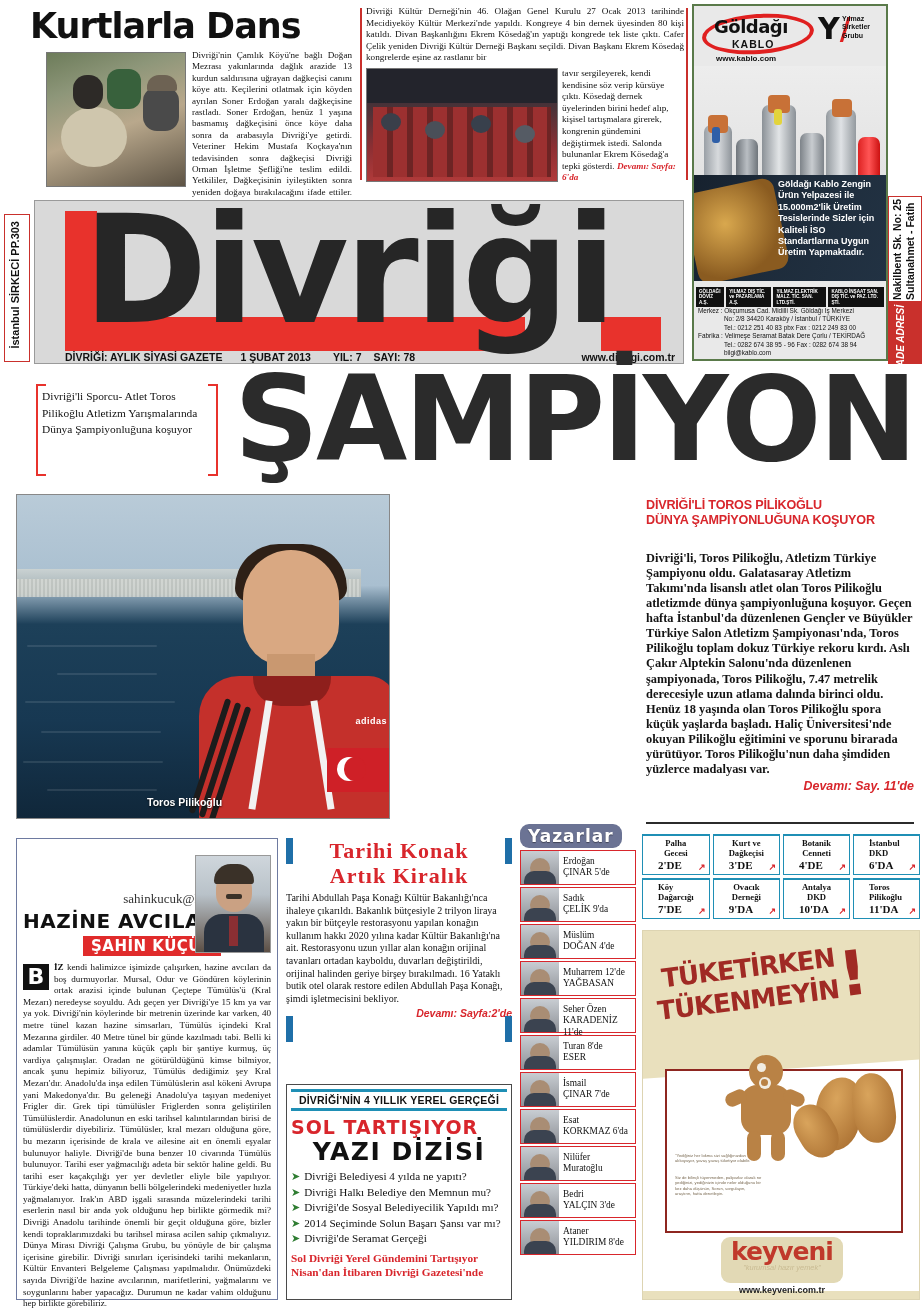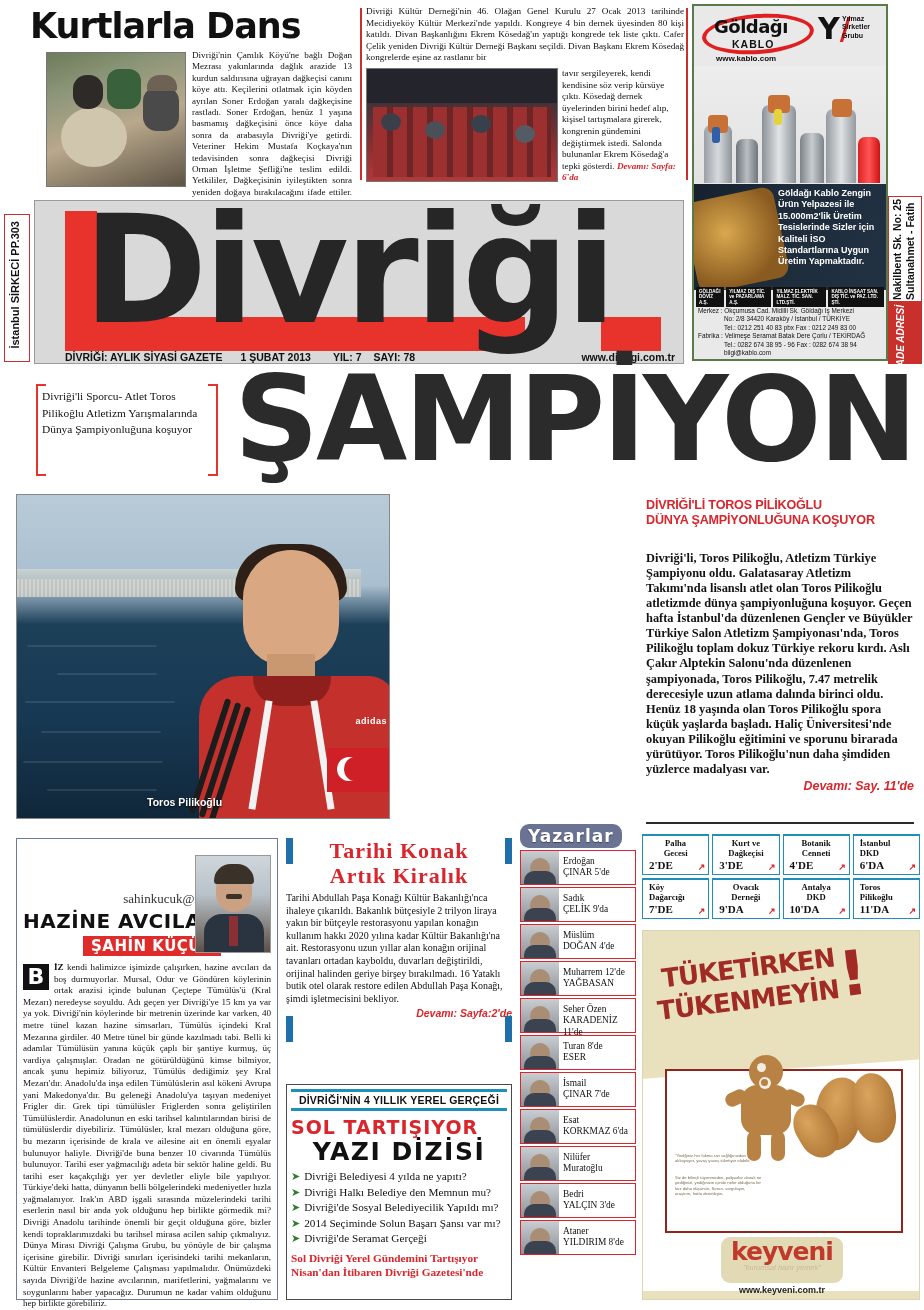--- a/index.html
+++ b/index.html
@@ -44,21 +44,21 @@
   #gold-kablo{position:absolute;left:30px;top:26px;font-size:10.5px;font-weight:bold;letter-spacing:1px;color:#111;}
   #gold-url{position:absolute;left:22px;top:48px;font-size:8px;color:#111;font-weight:bold;}
   #ylmz{position:absolute;left:124px;top:8px;width:64px;height:38px;}
   #ylmz-y{position:absolute;left:0;top:0;font-size:30px;font-weight:bold;color:#111;line-height:30px;
           font-family:"DejaVu Sans",sans-serif;}
   #ylmz-y span{color:#e02020;}
   #ylmz-txt{position:absolute;left:24px;top:1px;font-size:7px;font-weight:bold;line-height:8.4px;color:#111;}
   #cables{position:absolute;left:0;top:60px;width:192px;height:117px;
           background:linear-gradient(180deg,#ededed 0%,#e2e2e2 100%);overflow:hidden;}
   .cable{position:absolute;bottom:0;border-radius:7px 7px 0 0;}
-  #gold-dark{position:absolute;left:0;top:178px;width:192px;height:106px;
+  #gold-dark{position:absolute;left:0;top:169px;width:192px;height:106px;
              background:linear-gradient(110deg,#16212e 0%,#1d2b3a 40%,#223243 100%);overflow:hidden;}
   #gold-dark-txt{position:absolute;left:84px;top:4px;width:106px;font-size:9px;font-weight:bold;color:#fff;
                  line-height:11.4px;}
   #gold-rope{position:absolute;left:-4px;top:10px;width:92px;height:92px;
              background:radial-gradient(ellipse at 40% 40%,#d9a84e,#8a5b20 70%);border-radius:12px;transform:rotate(-12deg);}
   #gold-addr{position:absolute;left:0;top:299px;width:192px;font-size:6.4px;line-height:8.4px;color:#111;padding:2px 4px;
              box-sizing:border-box;}
   #gold-strip{position:absolute;left:2px;top:284px;width:188px;height:14px;display:flex;align-items:center;font-size:4.6px;
               font-weight:bold;color:#111;gap:2px;}
   .gold-chip{background:#111;color:#fff;padding:2px 3px;line-height:5.4px;}
@@ -179,21 +179,21 @@
           background:#fff;}
   .yz-av{width:38px;background:linear-gradient(180deg,#c8cdd2,#8f9298);flex:0 0 38px;position:relative;overflow:hidden;}
   .yz-av i{position:absolute;left:9px;top:7px;width:20px;height:20px;border-radius:50%;background:#a98d74;}
   .yz-av u{position:absolute;left:3px;bottom:0;width:32px;height:13px;border-radius:10px 10px 0 0;background:#3b4350;}
   .yz-name{flex:1;font-size:9.4px;line-height:11.4px;padding:5px 2px 0 4px;color:#111;font-weight:normal;
            font-family:"Liberation Serif",serif;}
 
   
   #idx-grid{left:642px;top:834px;width:278px;height:86px;display:grid;grid-template-columns:repeat(4,1fr);
             grid-auto-rows:41px;gap:3px;}
-  .idx{border:1px solid #1f8fb5;border-top:2px solid #1f8fb5;box-sizing:border-box;padding:2px 6px;background:#fff;
+  .idx{border:1px solid #1f8fb5;border-top:2px solid #1f8fb5;box-sizing:border-box;padding:2px 15px;background:#fff;
        position:relative;}
   .idx .t{font-size:8.6px;font-weight:bold;line-height:10px;text-align:center;color:#111;
           font-family:"Liberation Serif",serif;}
   .idx .p{font-size:11px;font-weight:bold;color:#111;margin-top:1px;font-family:"Liberation Serif",serif;}
   .idx .a{position:absolute;right:3px;bottom:2px;color:#d8262c;font-size:9px;font-weight:bold;}
 
   #ad-keyveni{left:642px;top:930px;width:278px;height:370px;background:#e9e0bd;border:1px solid #ddd4b2;overflow:hidden;}
   #kv-white{position:absolute;left:0;top:124px;width:278px;height:236px;background:#fff;}
   #kv-slant{position:absolute;left:-10px;top:96px;width:300px;height:42px;background:#e9e0bd;transform:rotate(-4deg);}
   #kv-t1{position:absolute;left:18px;top:22px;font-size:26px;font-weight:bold;color:#a02a24;letter-spacing:-1px;

